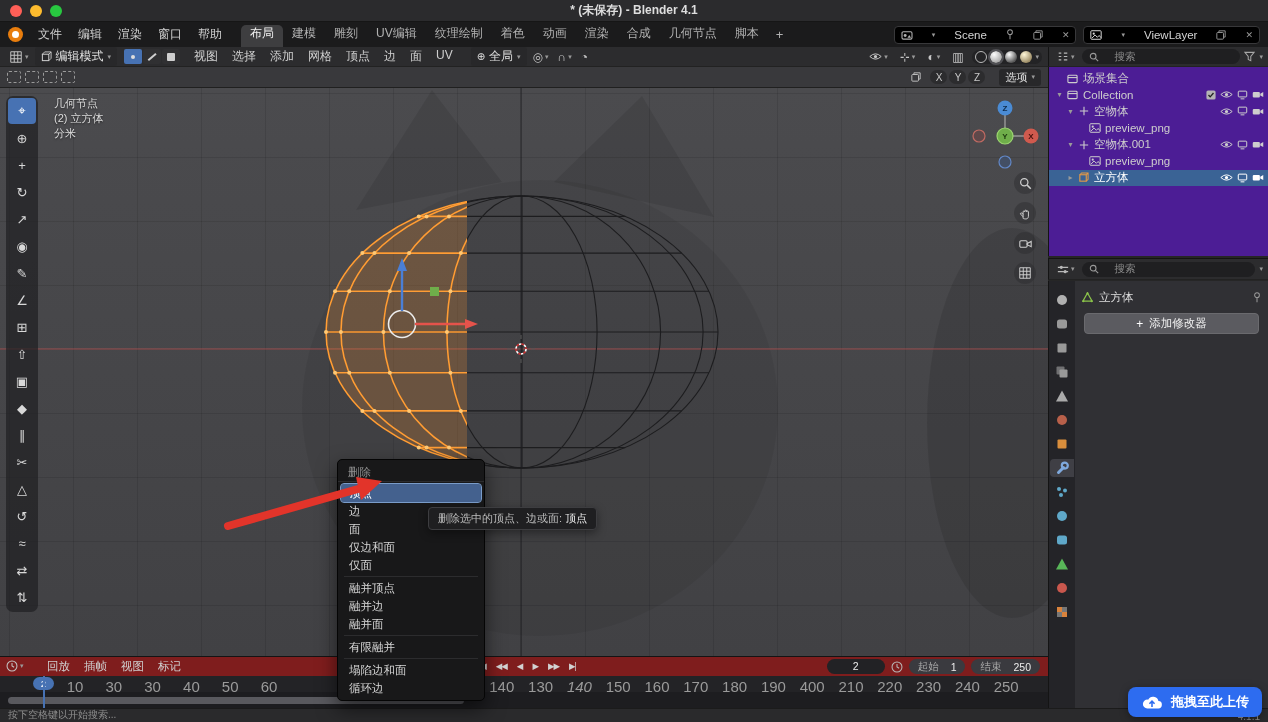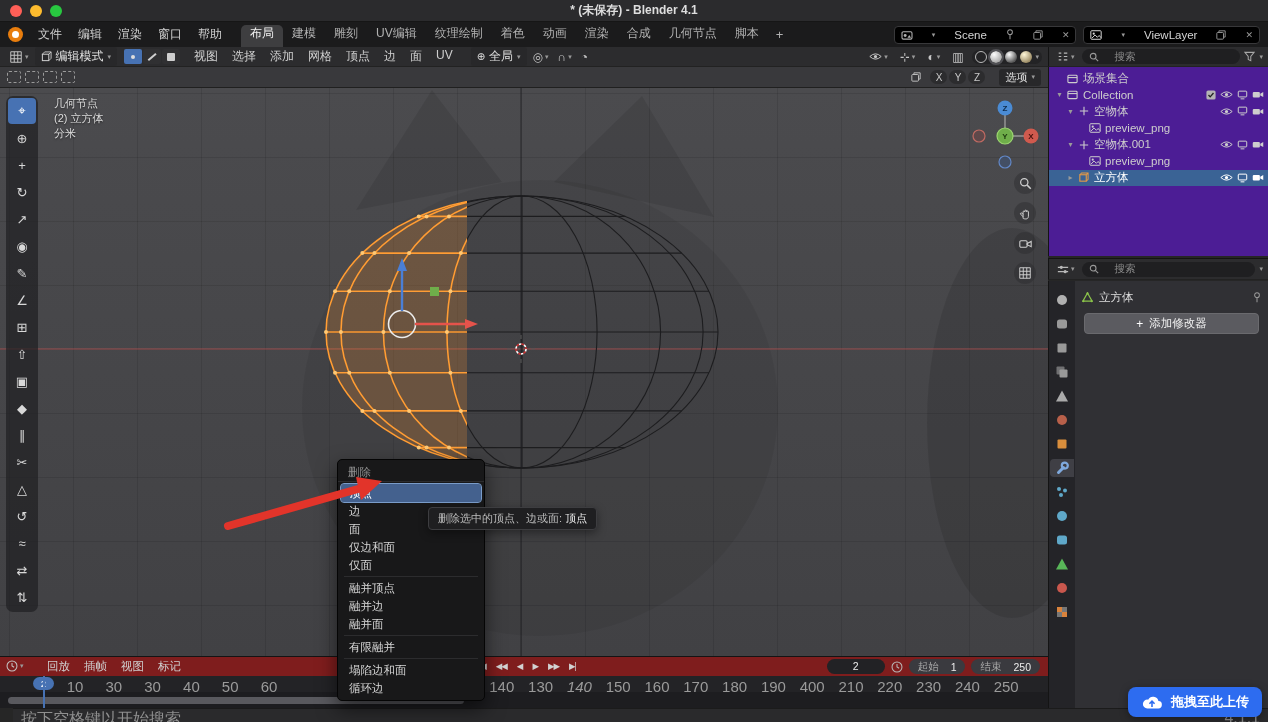--- a/index.html
+++ b/index.html
@@ -128,21 +128,21 @@
   .f-range .lab{color:#a8a8a8}.f-range .val{color:#ececec}
   .tl-ruler{position:absolute; top:676px; left:0; width:1048px; height:16px; background:#232326; overflow:hidden; z-index:2;}
   .tick{position:absolute; top:2px; width:28px; margin-left:-14px; text-align:center; font-size:15px; color:#9a9a9a;}
   .playbadge{position:absolute; left:33px; top:1px; width:21px; height:13px; background:#4772b3; border-radius:7px;
     color:#fff; font-size:9.5px; display:flex; align-items:center; justify-content:center; z-index:3;}
   .playline{position:absolute; left:43px; top:676px; width:2px; height:32px; background:#4772b3; z-index:2;}
   .tl-track{position:absolute; top:692px; left:0; width:1048px; height:16px; background:#1d1d20; z-index:1;}
   .hscroll{position:absolute; left:8px; top:5px; width:456px; height:7px; background:#59595e; border-radius:4px;}
   
   .statusbar{position:absolute; left:0; right:0; top:708px; height:14px; background:#2a2a2c; border-top:1px solid #1b1b1b;
-    display:flex; align-items:flex-start; padding:0 8px; font-size:16px; color:#8f8f8f; z-index:4;margin-left:13px;}
+    display:flex; align-items:flex-end; padding:0 8px; font-size:10px; color:#8f8f8f; z-index:4;}
   .sb-right{margin-left:auto;}
   
   .upload{position:absolute; right:6px; top:687px; height:30px; background:#2d6cf0; border-radius:8px; z-index:60;
     display:flex; align-items:center; gap:8px; padding:0 13px; box-shadow:0 2px 8px rgba(0,0,0,0.35);}
   .upload span{color:#fff; font-size:13px; font-weight:bold;}
   svg{display:block}
 </style>
 </head>
 <body>
 

